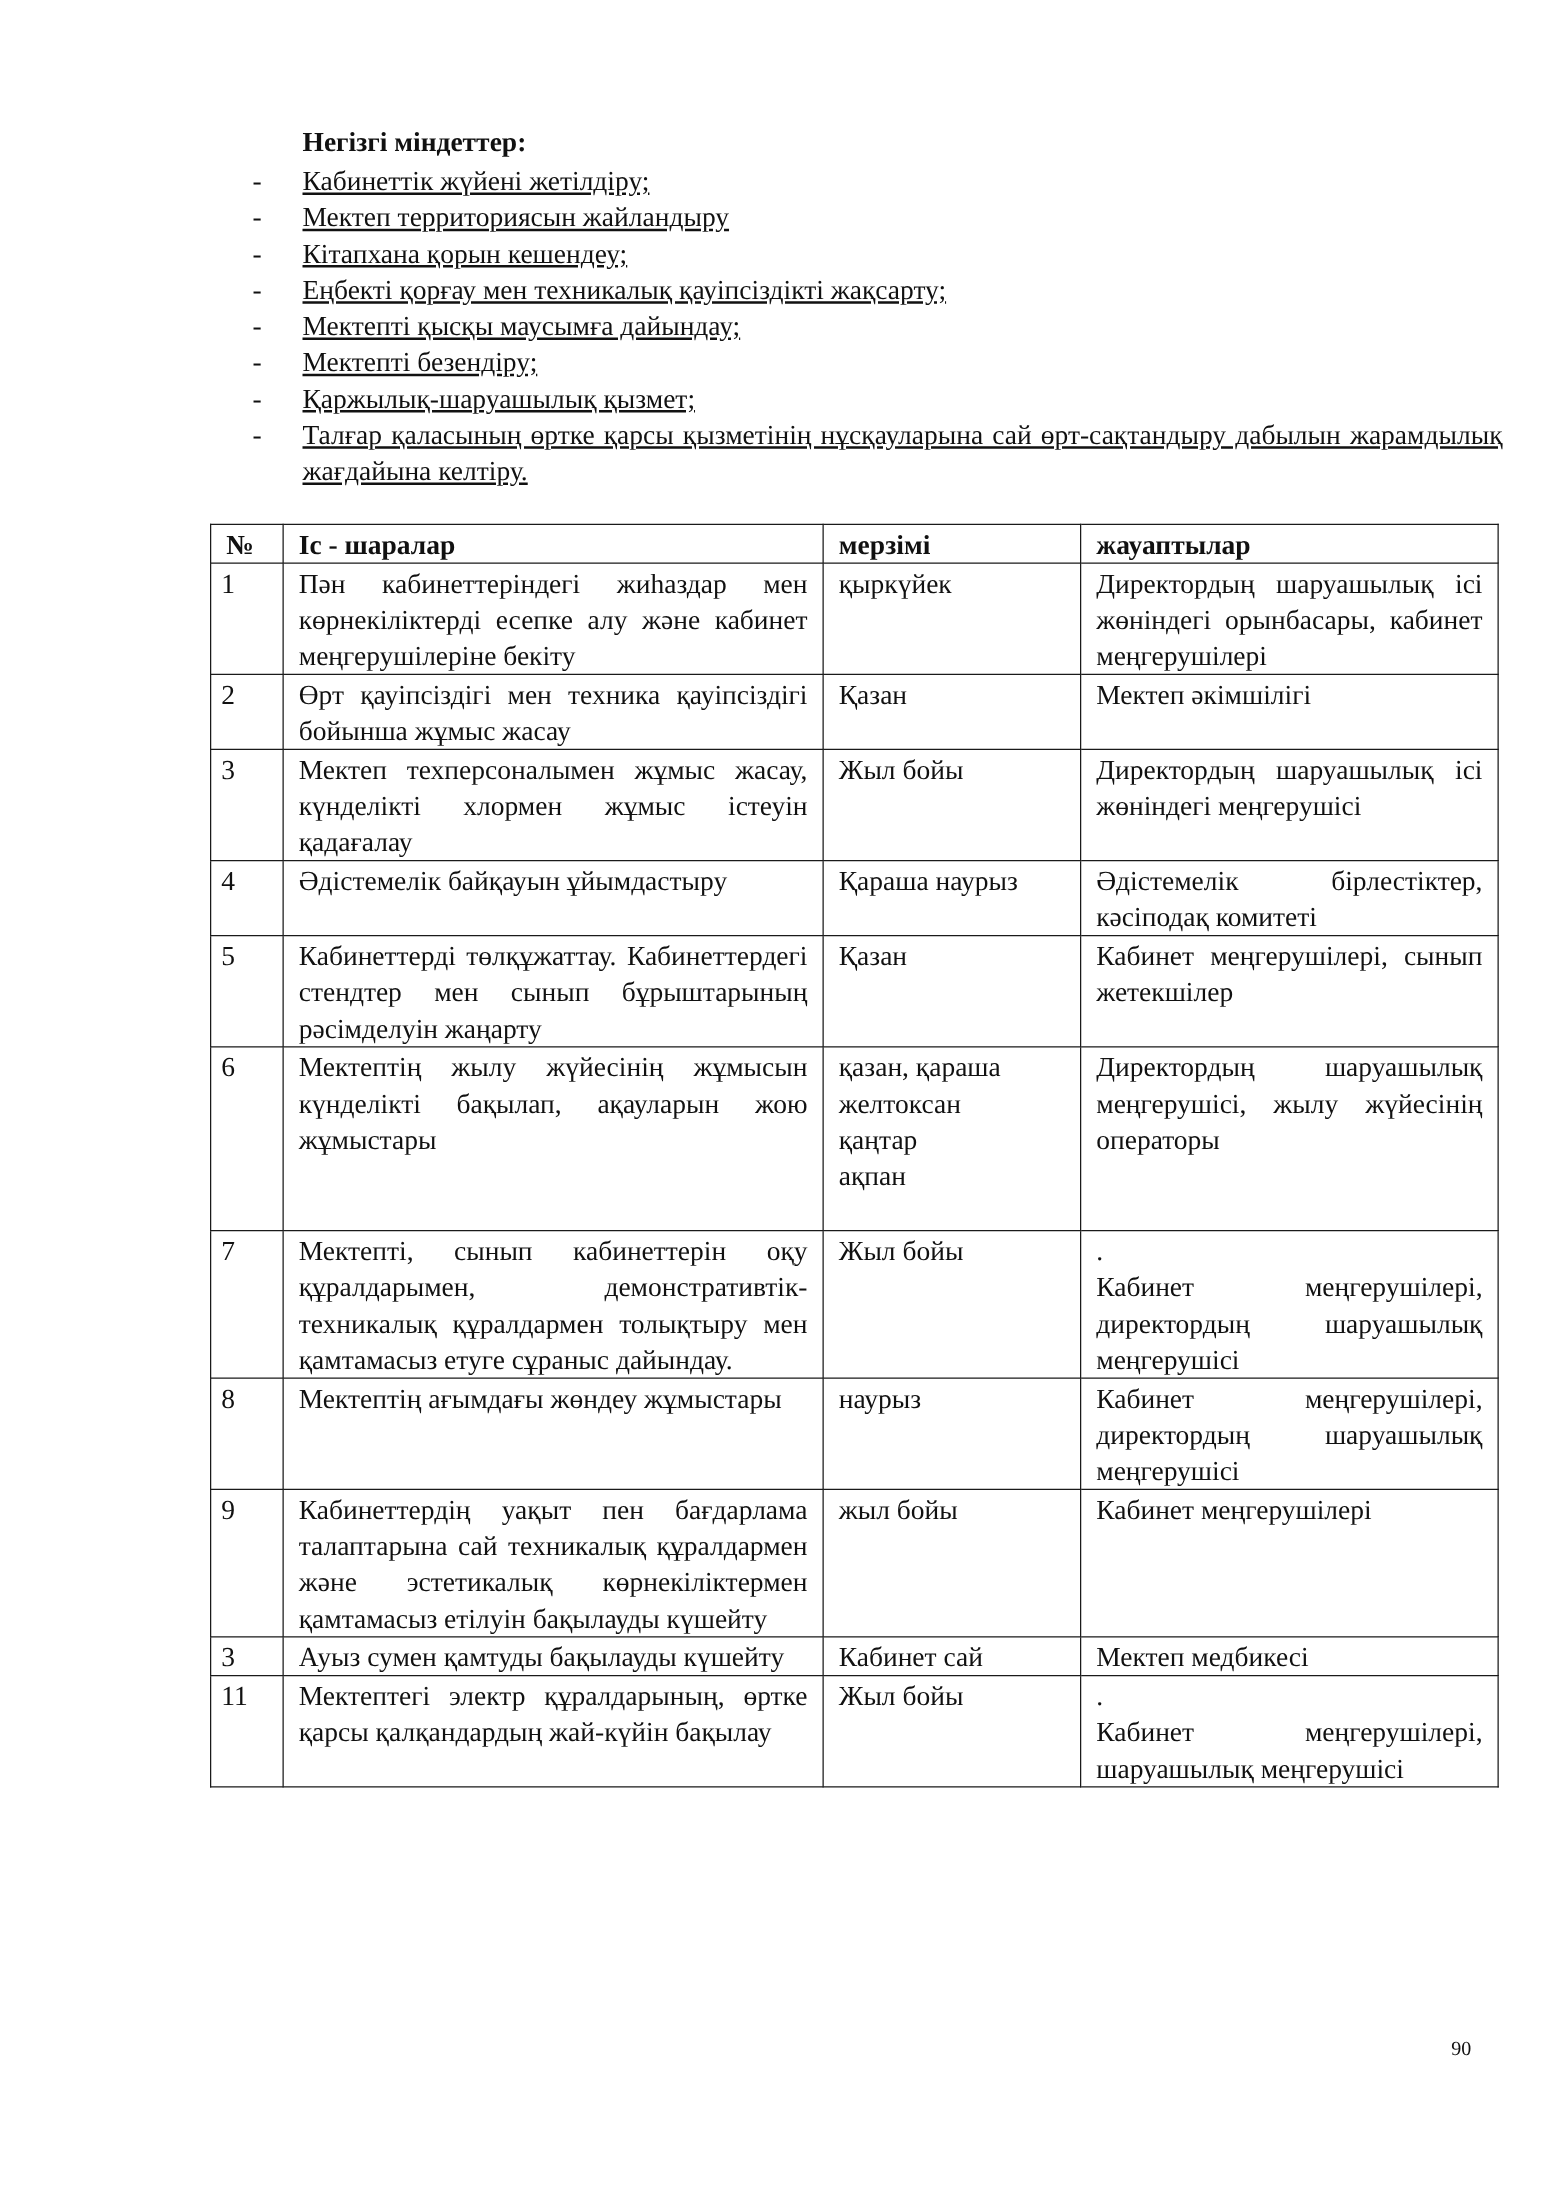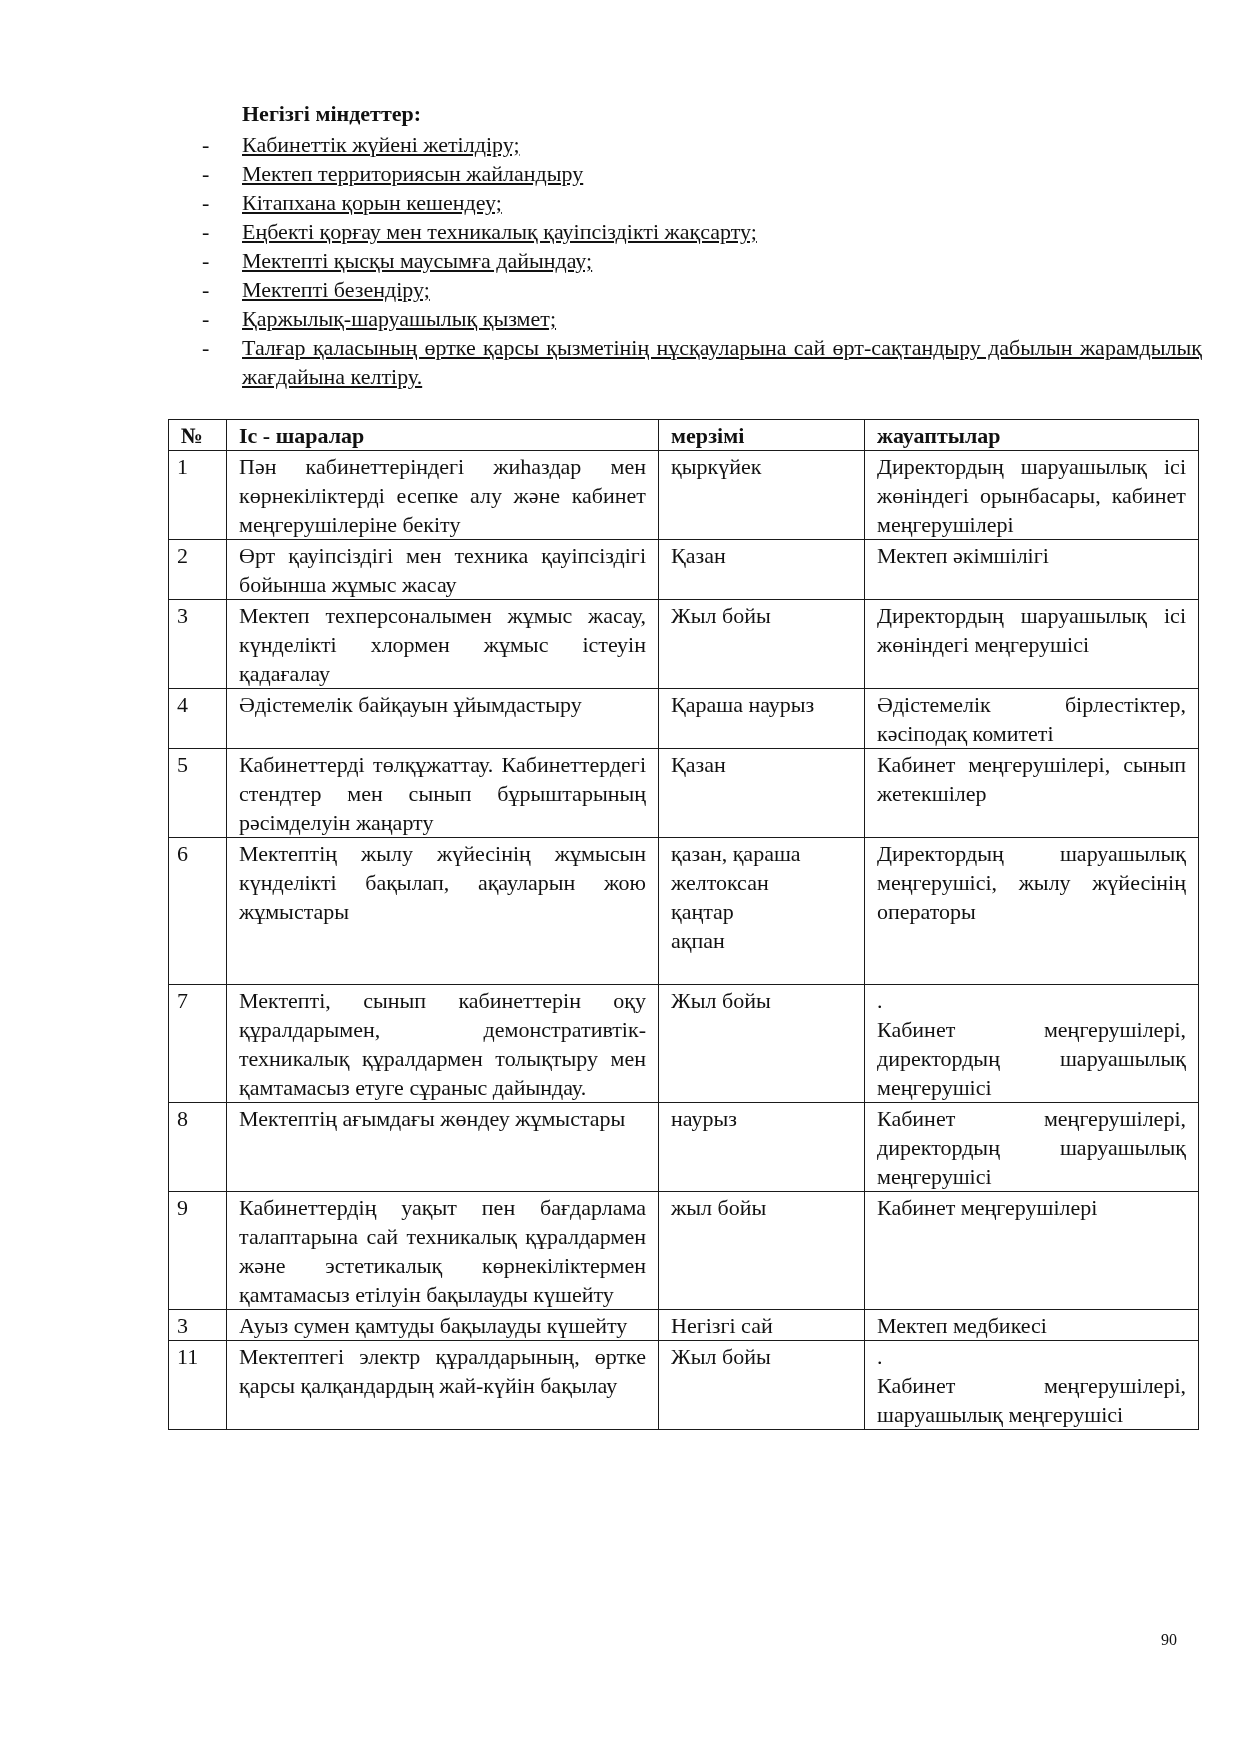--- a/index.html
+++ b/index.html
@@ -193,21 +193,21 @@
             <span class="line">жыл бойы</span>
           </td>
           <td class="resp">
             <span class="line">Кабинет меңгерушілері</span>
           </td>
         </tr>
         <tr>
           <td class="num">3</td>
           <td class="act">Ауыз сумен қамтуды бақылауды күшейту</td>
           <td>
-            <span class="line">Негізгі сай</span>
+            <span class="line">Кабинет сай</span>
           </td>
           <td class="resp">
             <span class="line">Мектеп медбикесі</span>
           </td>
         </tr>
         <tr>
           <td class="num">11</td>
           <td class="act">Мектептегі электр құралдарының, өртке қарсы қалқандардың жай-күйін бақылау</td>
           <td>
             <span class="line">Жыл бойы</span>

